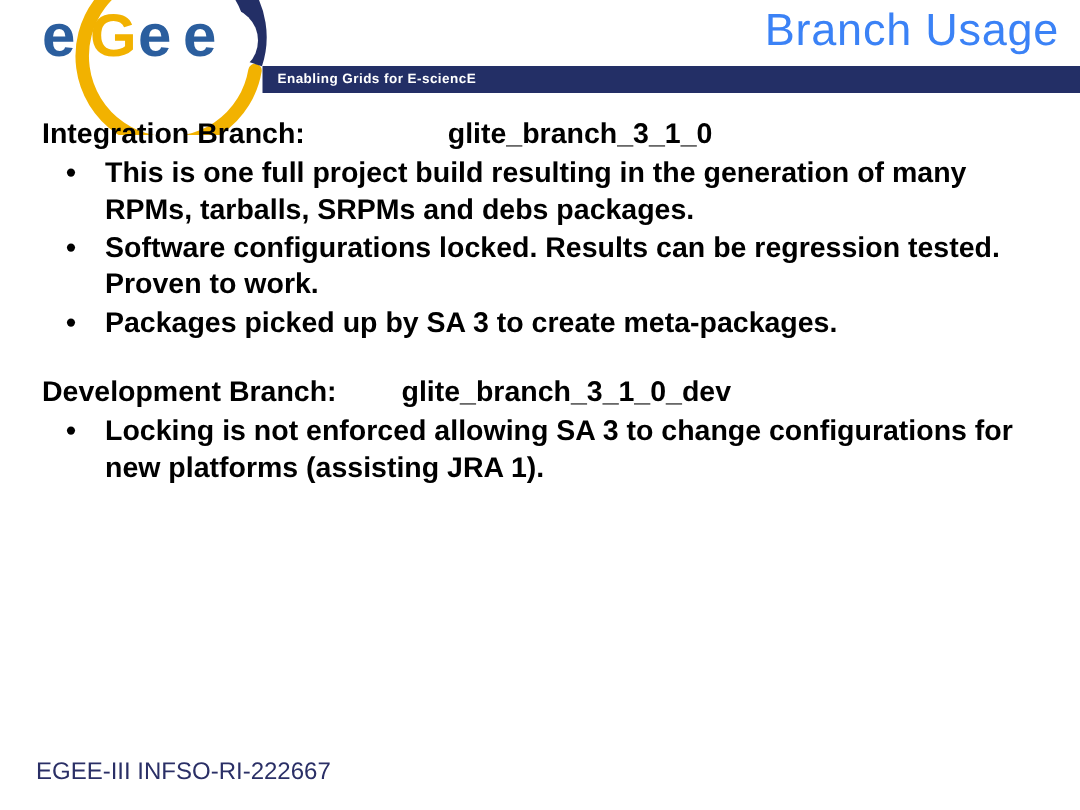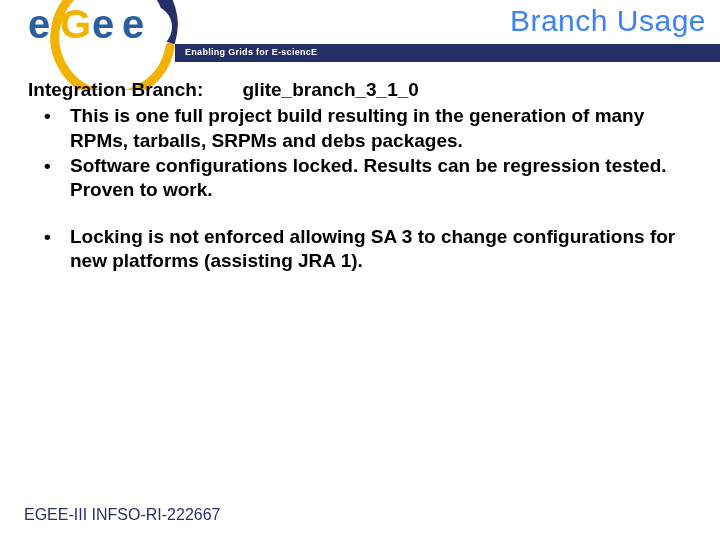--- a/index.html
+++ b/index.html
@@ -74,21 +74,21 @@
     width: 668px;
     color: #000;
     font-size: 19px;
     font-weight: 700;
     line-height: 1.28;
   }
   .section-head {
     margin-bottom: 2px;
   }
   .section-head .label { display: inline-block; }
-  .section-head .value { display: inline-block; margin-left: 34px; }
+  .section-head .value { display: inline-block; margin-left: 90px; }
   .section2 .value { margin-left: 38px; }
   ul.bullets {
     list-style: none;
     padding-left: 14px;
     margin-bottom: 22px;
   }
   ul.bullets li {
     position: relative;
     padding-left: 28px;
     margin-bottom: 1px;
@@ -130,21 +130,26 @@
 
 <div class="content">
 
   <div class="section-head">
     <span class="label">Integration Branch:</span>
     <span class="value">glite_branch_3_1_0</span>
   </div>
   <ul class="bullets">
     <li>This is one full project build resulting in the generation of many RPMs, tarballs, SRPMs and debs packages.</li>
     <li>Software configurations locked. Results can be regression tested. Proven to work.</li>
+    <li>Packages picked up by SA 3 to create meta-packages.</li>
   </ul>
 
+  <div class="section-head section2">
+    <span class="label">Development Branch:</span>
+    <span class="value">glite_branch_3_1_0_dev</span>
+  </div>
   <ul class="bullets">
     <li>Locking is not enforced allowing SA 3 to change configurations for new platforms (assisting JRA 1).</li>
   </ul>
 
 </div>
 
 <div class="footer">EGEE-III INFSO-RI-222667</div>
 
 </body></html>

